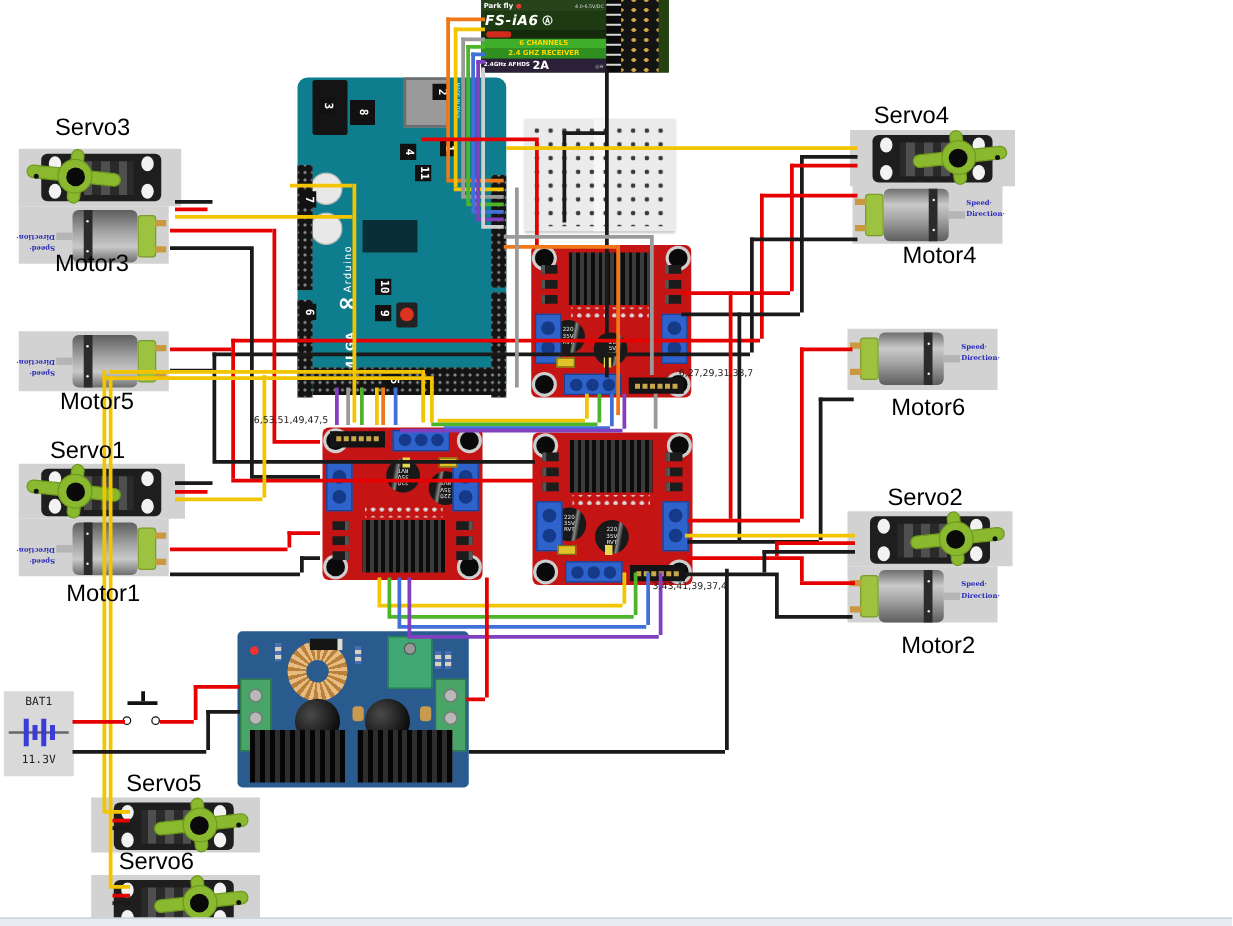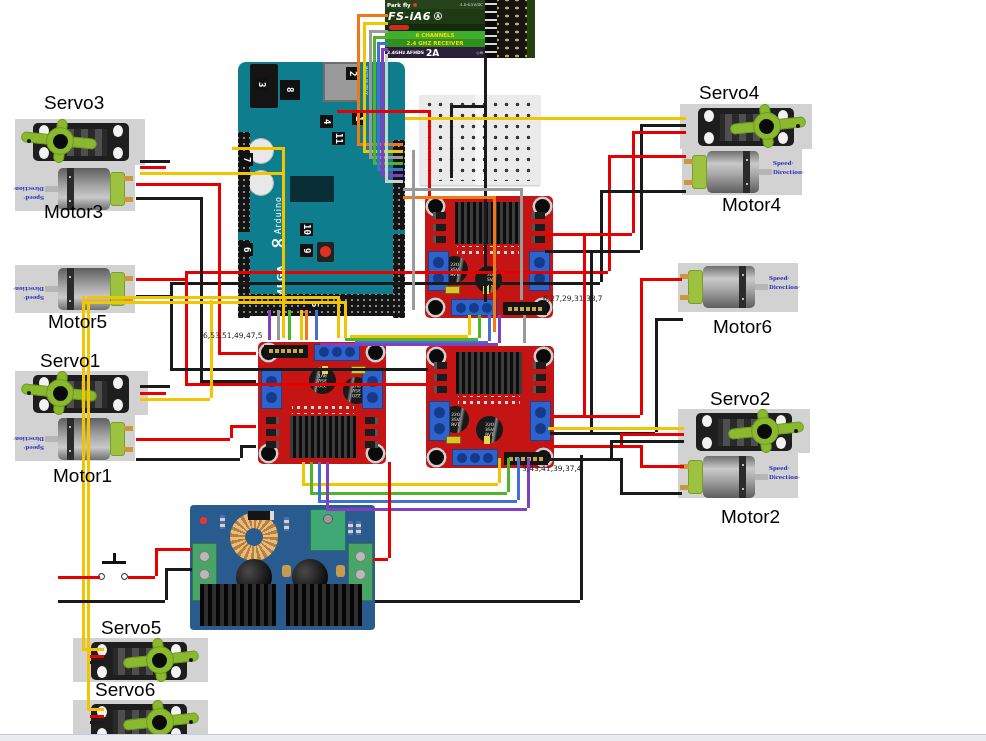--- a/index.html
+++ b/index.html
@@ -395,20 +395,31 @@
     <div class="bled"></div>
     <div class="diode"></div>
     <div class="res" style="left:30px;top:10px"></div>
     <div class="res" style="left:94px;top:12px"></div>
     <div class="res" style="left:158px;top:16px"></div>
     <div class="res" style="left:166px;top:16px"></div>
     <div class="tcap" style="left:92px;top:60px"></div>
     <div class="tcap" style="left:146px;top:60px"></div>
   </div>
 
+  <div class="bat">
+    <div>BAT1</div>
+    <div class="sym">
+      <div class="lead"></div>
+      <div class="bar" style="left:16px;top:6px;height:22px"></div>
+      <div class="bar" style="left:23px;top:11px;height:12px"></div>
+      <div class="bar" style="left:30px;top:6px;height:22px"></div>
+      <div class="bar" style="left:37px;top:11px;height:12px"></div>
+    </div>
+    <div>11.3V</div>
+  </div>
   <div class="sw">
     <div class="sw-stem"></div>
     <div class="sw-bar"></div>
     <div class="sw-c sw-c1"></div>
     <div class="sw-c sw-c2"></div>
   </div>
 
   <div class="panel" style="left:15px;top:119px;width:130px;height:46px">
     <div class="servo-g">
       <div class="s-body">

